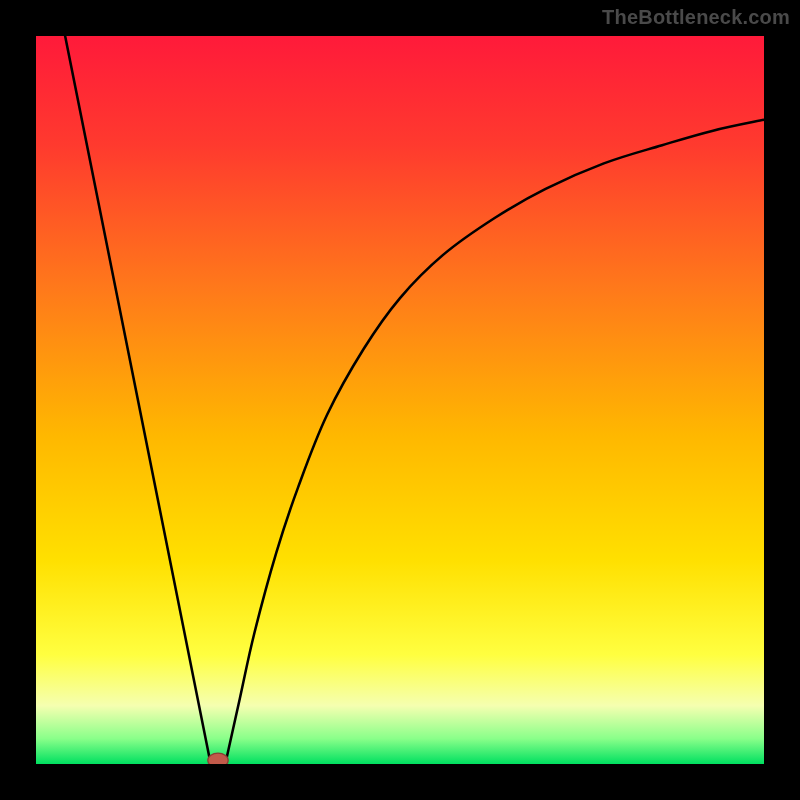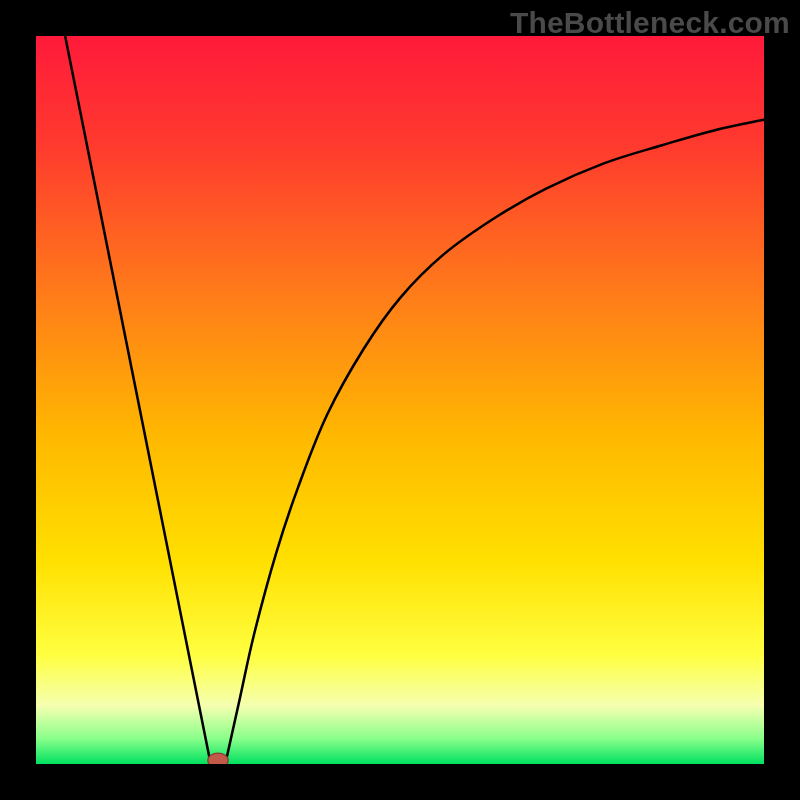--- a/index.html
+++ b/index.html
@@ -24,21 +24,21 @@
     left: 0;
     top: 0;
     width: 728px;
     height: 728px;
   }
   .watermark {
     position: absolute;
     top: 6px;
     right: 10px;
     color: #4a4a4a;
-    font-size: 30px;
+    font-size: 20px;
     font-weight: 600;
     letter-spacing: 0.2px;
     user-select: none;
   }
   svg { display: block; }
 </style>
 </head>
 <body>
 
 <div class="watermark">TheBottleneck.com</div>

